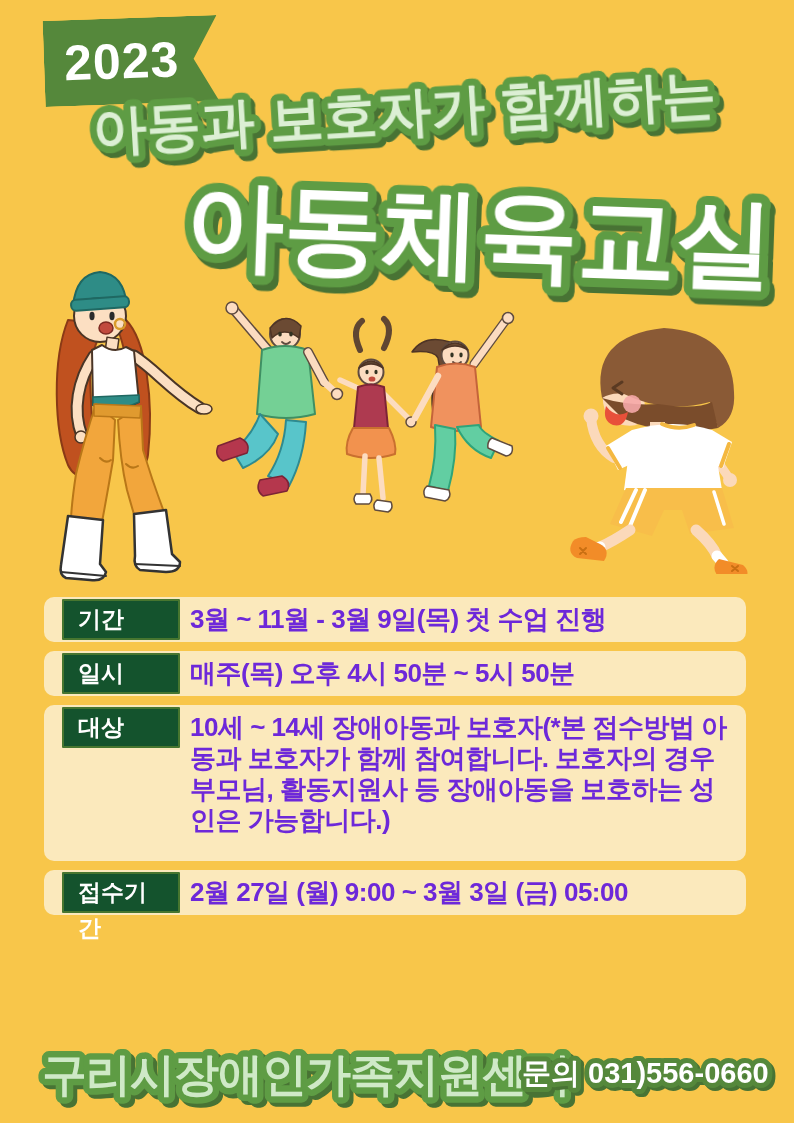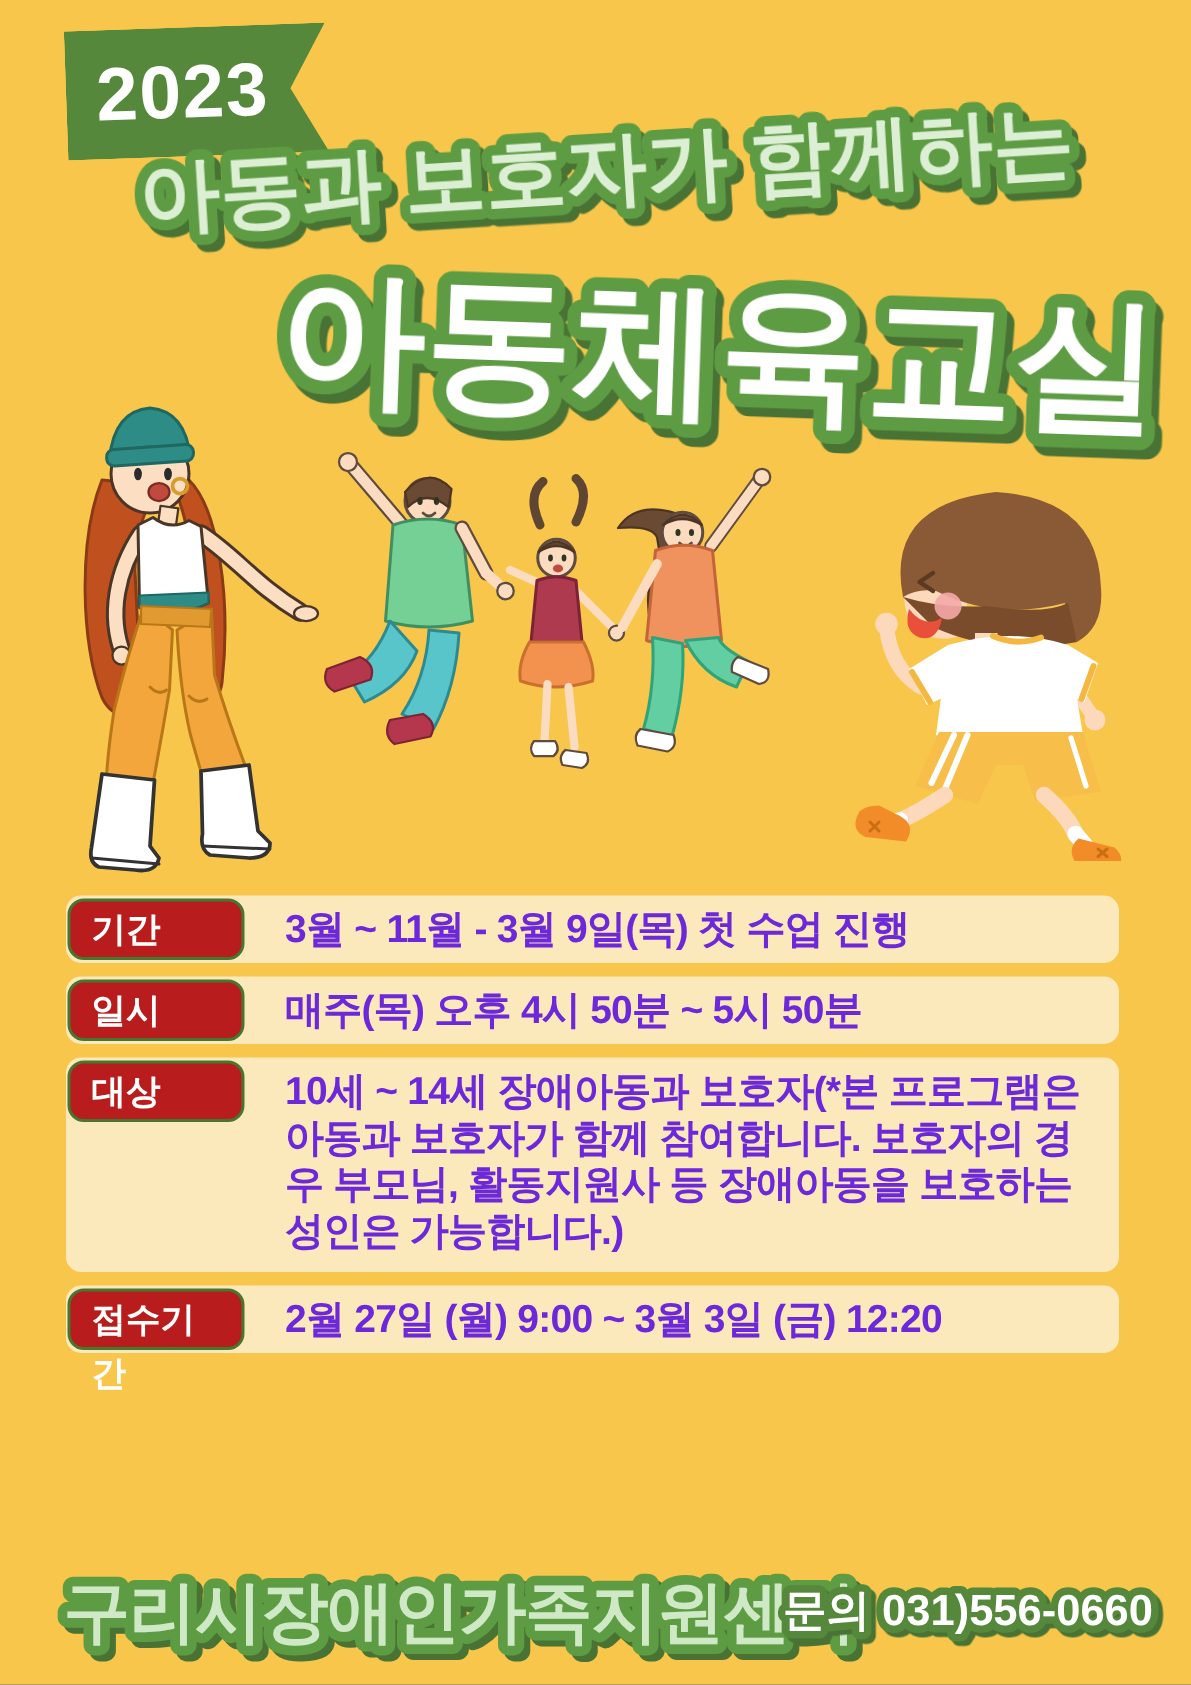--- a/index.html
+++ b/index.html
@@ -38,24 +38,24 @@
   
   .info{
     position:absolute;left:44px;top:597px;width:702px;
     display:flex;flex-direction:column;gap:9px;
   }
   .row{
     position:relative;background:#FBE9BC;border-radius:10px;
     min-height:45px;display:flex;align-items:center;
     padding:2px 14px 2px 146px;box-sizing:border-box;
   }
-  .row--tall{align-items:flex-start;padding-top:7px;padding-bottom:12px;}
+  .row--tall{align-items:flex-start;padding-top:7px;padding-bottom:25px;}
   .row-label{
-    position:absolute;left:1px;top:2px;width:118px;height:41px;
-    background:#b91c1c;border:2px solid #47762F;border-radius:11px;
+    position:absolute;left:18px;top:2px;width:118px;height:41px;
+    background:#14532d;border:2px solid #47762F;border-radius:1px;
     box-sizing:border-box;color:#fff;font-size:23px;font-weight:700;
     line-height:36px;text-align:justify;text-align-last:justify;
     padding:0 14px;
   }
   .row-value{
     font-size:26px;font-weight:700;color:#6d28d9;line-height:31px;
     letter-spacing:-0.5px;
   }
   
   .footer-svg{position:absolute;left:0;top:1030px;width:794px;height:93px;}
@@ -226,25 +226,25 @@
     <div class="row">
       <div class="row-label">기간</div>
       <div class="row-value">3월 ~ 11월 - 3월 9일(목) 첫 수업 진행</div>
     </div>
     <div class="row">
       <div class="row-label">일시</div>
       <div class="row-value">매주(목) 오후 4시 50분 ~ 5시 50분</div>
     </div>
     <div class="row row--tall">
       <div class="row-label">대상</div>
-      <div class="row-value">10세 ~ 14세 장애아동과 보호자(*본 프로그램은 아동과 보호자가 함께 참여합니다. 보호자의 경우 부모님, 활동지원사 등 장애아동을 보호하는 성인은 가능합니다.)</div>
+      <div class="row-value">10세 ~ 14세 장애아동과 보호자(*본 접수방법 아동과 보호자가 함께 참여합니다. 보호자의 경우 부모님, 활동지원사 등 장애아동을 보호하는 성인은 가능합니다.)</div>
     </div>
     <div class="row">
       <div class="row-label">접수기간</div>
-      <div class="row-value">2월 27일 (월) 9:00 ~ 3월 3일 (금) 12:20</div>
+      <div class="row-value">2월 27일 (월) 9:00 ~ 3월 3일 (금) 05:00</div>
     </div>
   </div>
 
   <svg class="footer-svg" viewBox="0 0 794 93" aria-hidden="true">
     <text class="org-text" x="42" y="60" paint-order="stroke">구리시장애인가족지원센터</text>
     <text class="phone-text" x="522" y="53" paint-order="stroke">문의 031)556-0660</text>
   </svg>
 
 </div>
 

